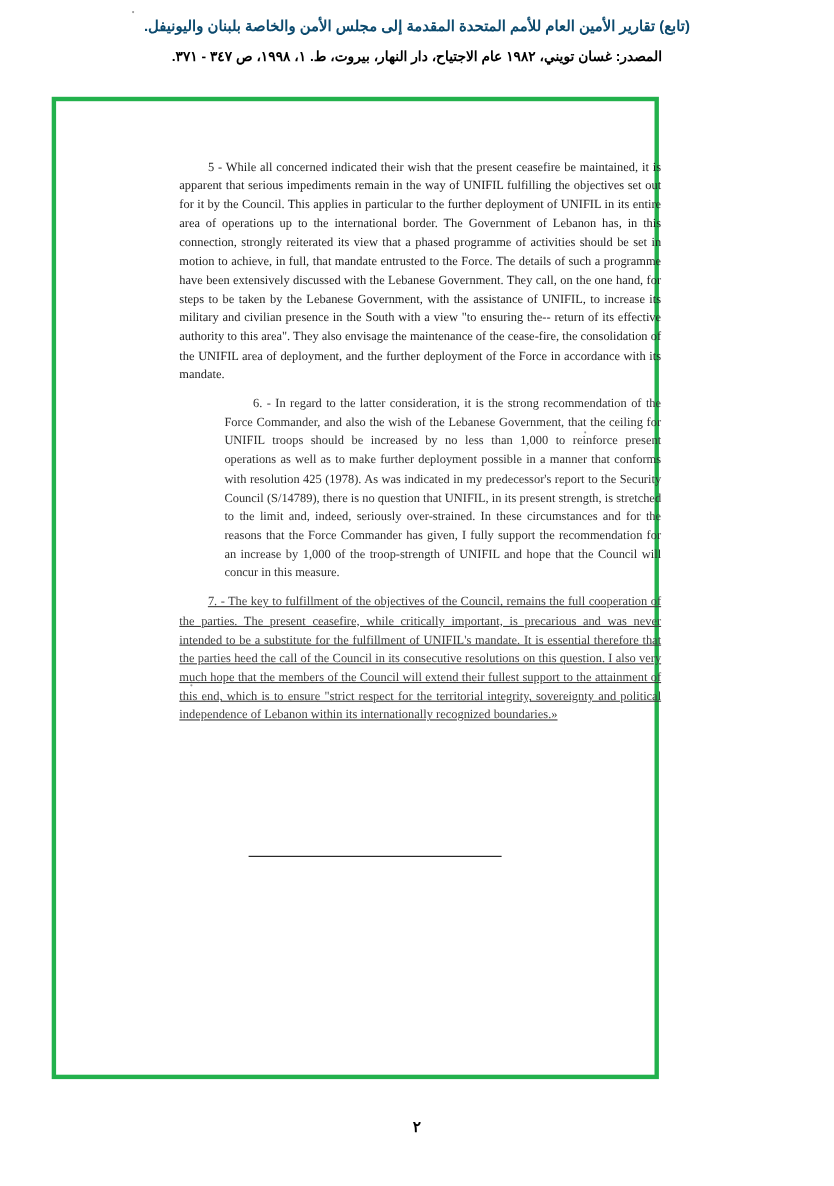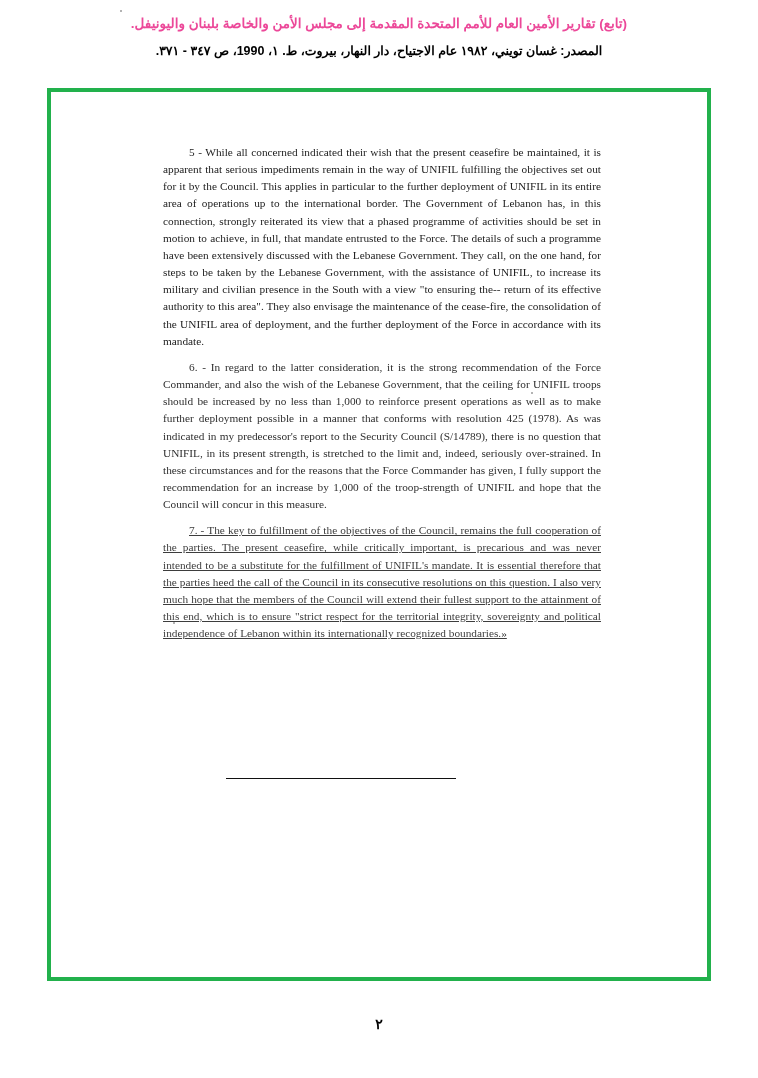--- a/index.html
+++ b/index.html
@@ -23,38 +23,38 @@
     left: 0;
     width: 758px;
     text-align: center;
     direction: rtl;
   }
   .header-title {
     font-family: "Liberation Sans", sans-serif;
     font-weight: bold;
     font-size: 13.5px;
     line-height: 1.5;
-    color: #ec4899;
+    color: #0c4a6e;
     letter-spacing: 0;
   }
   .header-source {
     font-family: "Liberation Sans", sans-serif;
     font-weight: bold;
     font-size: 12.5px;
     line-height: 1.5;
     margin-top: 8px;
     color: #000;
   }
 
   
   .frame {
     position: absolute;
     top: 88px;
     left: 47px;
-    width: 664px;
+    width: 552px;
     height: 893px;
     border: 4px solid #22b14c;
     background: #ffffff;
     box-sizing: border-box;
   }
 
   
   .page-body {
     position: absolute;
     top: 52px;
@@ -67,21 +67,21 @@
     line-height: 1.52;
     text-align: justify;
     text-justify: inter-word;
     margin: 0 0 9px 0;
     color: #1a1a1a;
   }
   .para:first-letter { }
 
   
   .fade1 { color: #1c1c1c; }
-  .fade2 { color: #2e2e2e; }
+  .fade2 { color: #2e2e2e; margin-left: 41px; }
   .fade3 { color: #3d3d3d; text-decoration: underline; }
 
   
   .footnote-rule {
     position: absolute;
     left: 175px;
     top: 686px;
     width: 230px;
     height: 0;
     border-top: 1.6px solid #111;
@@ -107,21 +107,21 @@
     width: 2px;
     height: 2px;
     border-radius: 50%;
   }
 </style>
 </head>
 <body>
 
 <div class="header">
   <div class="header-title">(تابع) تقارير الأمين العام للأمم المتحدة المقدمة إلى مجلس الأمن والخاصة بلبنان واليونيفل.</div>
-  <div class="header-source">المصدر: غسان تويني، ١٩٨٢ عام الاجتياح، دار النهار، بيروت، ط. ١، 1990، ص ٣٤٧ - ٣٧١.</div>
+  <div class="header-source">المصدر: غسان تويني، ١٩٨٢ عام الاجتياح، دار النهار، بيروت، ط. ١، ١٩٩٨، ص ٣٤٧ - ٣٧١.</div>
 </div>
 
 <div class="frame">
 
   <div class="page-body">
     <p class="para fade1" style="text-indent: 26px;">5 - While all concerned indicated their wish that the present ceasefire be maintained, it is apparent that serious impediments remain in the way of UNIFIL fulfilling the objectives set out for it by the Council. This applies in particular to the further deployment of UNIFIL in its entire area of operations up to the international border. The Government of Lebanon has, in this connection, strongly reiterated its view that a phased programme of activities should be set in motion to achieve, in full, that mandate entrusted to the Force. The details of such a programme have been extensively discussed with the Lebanese Government. They call, on the one hand, for steps to be taken by the Lebanese Government, with the assistance of UNIFIL, to increase its military and civilian presence in the South with a view "to ensuring the-- return of its effective authority to this area". They also envisage the maintenance of the cease-fire, the consolidation of the UNIFIL area of deployment, and the further deployment of the Force in accordance with its mandate.</p>
     <p class="para fade2" style="text-indent: 26px;">6. - In regard to the latter consideration, it is the strong recommendation of the Force Commander, and also the wish of the Lebanese Government, that the ceiling for UNIFIL troops should be increased by no less than 1,000 to reinforce present operations as well as to make further deployment possible in a manner that conforms with resolution 425 (1978). As was indicated in my predecessor's report to the Security Council (S/14789), there is no question that UNIFIL, in its present strength, is stretched to the limit and, indeed, seriously over-strained. In these circumstances and for the reasons that the Force Commander has given, I fully support the recommendation for an increase by 1,000 of the troop-strength of UNIFIL and hope that the Council will concur in this measure.</p>
     <p class="para fade3" style="text-indent: 26px;">7. - The key to fulfillment of the objectives of the Council, remains the full cooperation of the parties. The present ceasefire, while critically important, is precarious and was never intended to be a substitute for the fulfillment of UNIFIL's mandate. It is essential therefore that the parties heed the call of the Council in its consecutive resolutions on this question. I also very much hope that the members of the Council will extend their fullest support to the attainment of this end, which is to ensure "strict respect for the territorial integrity, sovereignty and political independence of Lebanon within its internationally recognized boundaries.»</p>
   </div>
 

